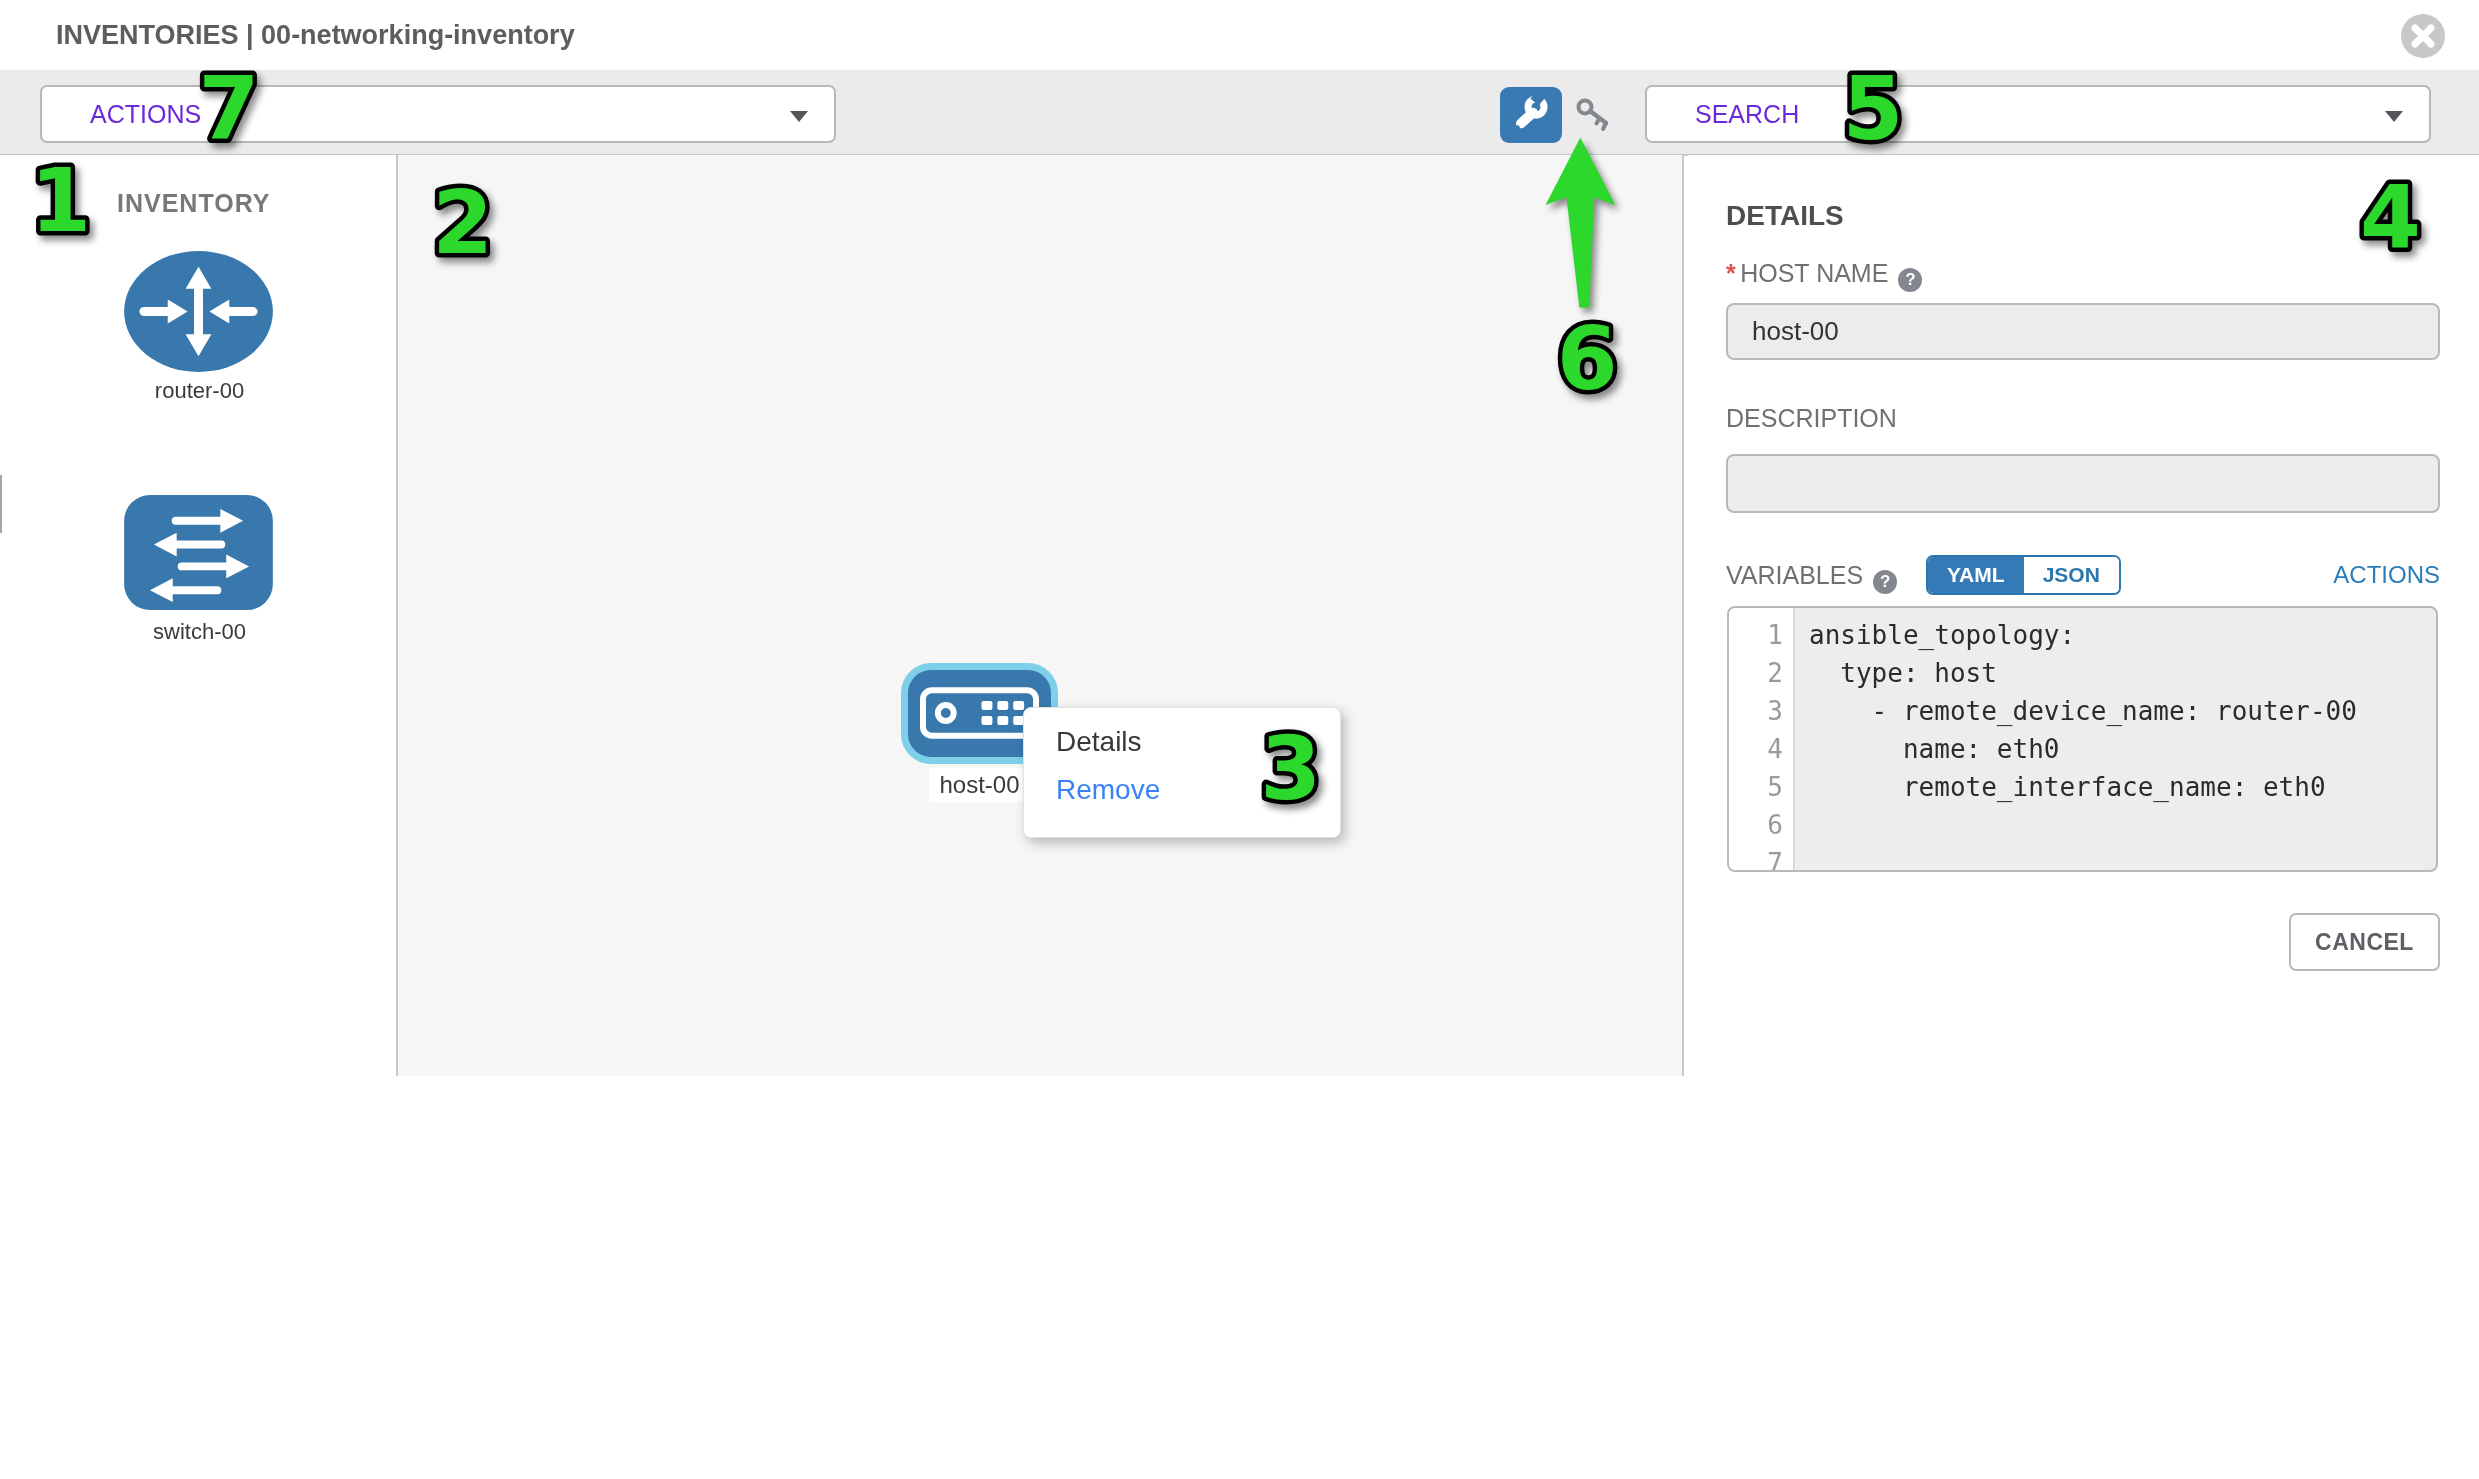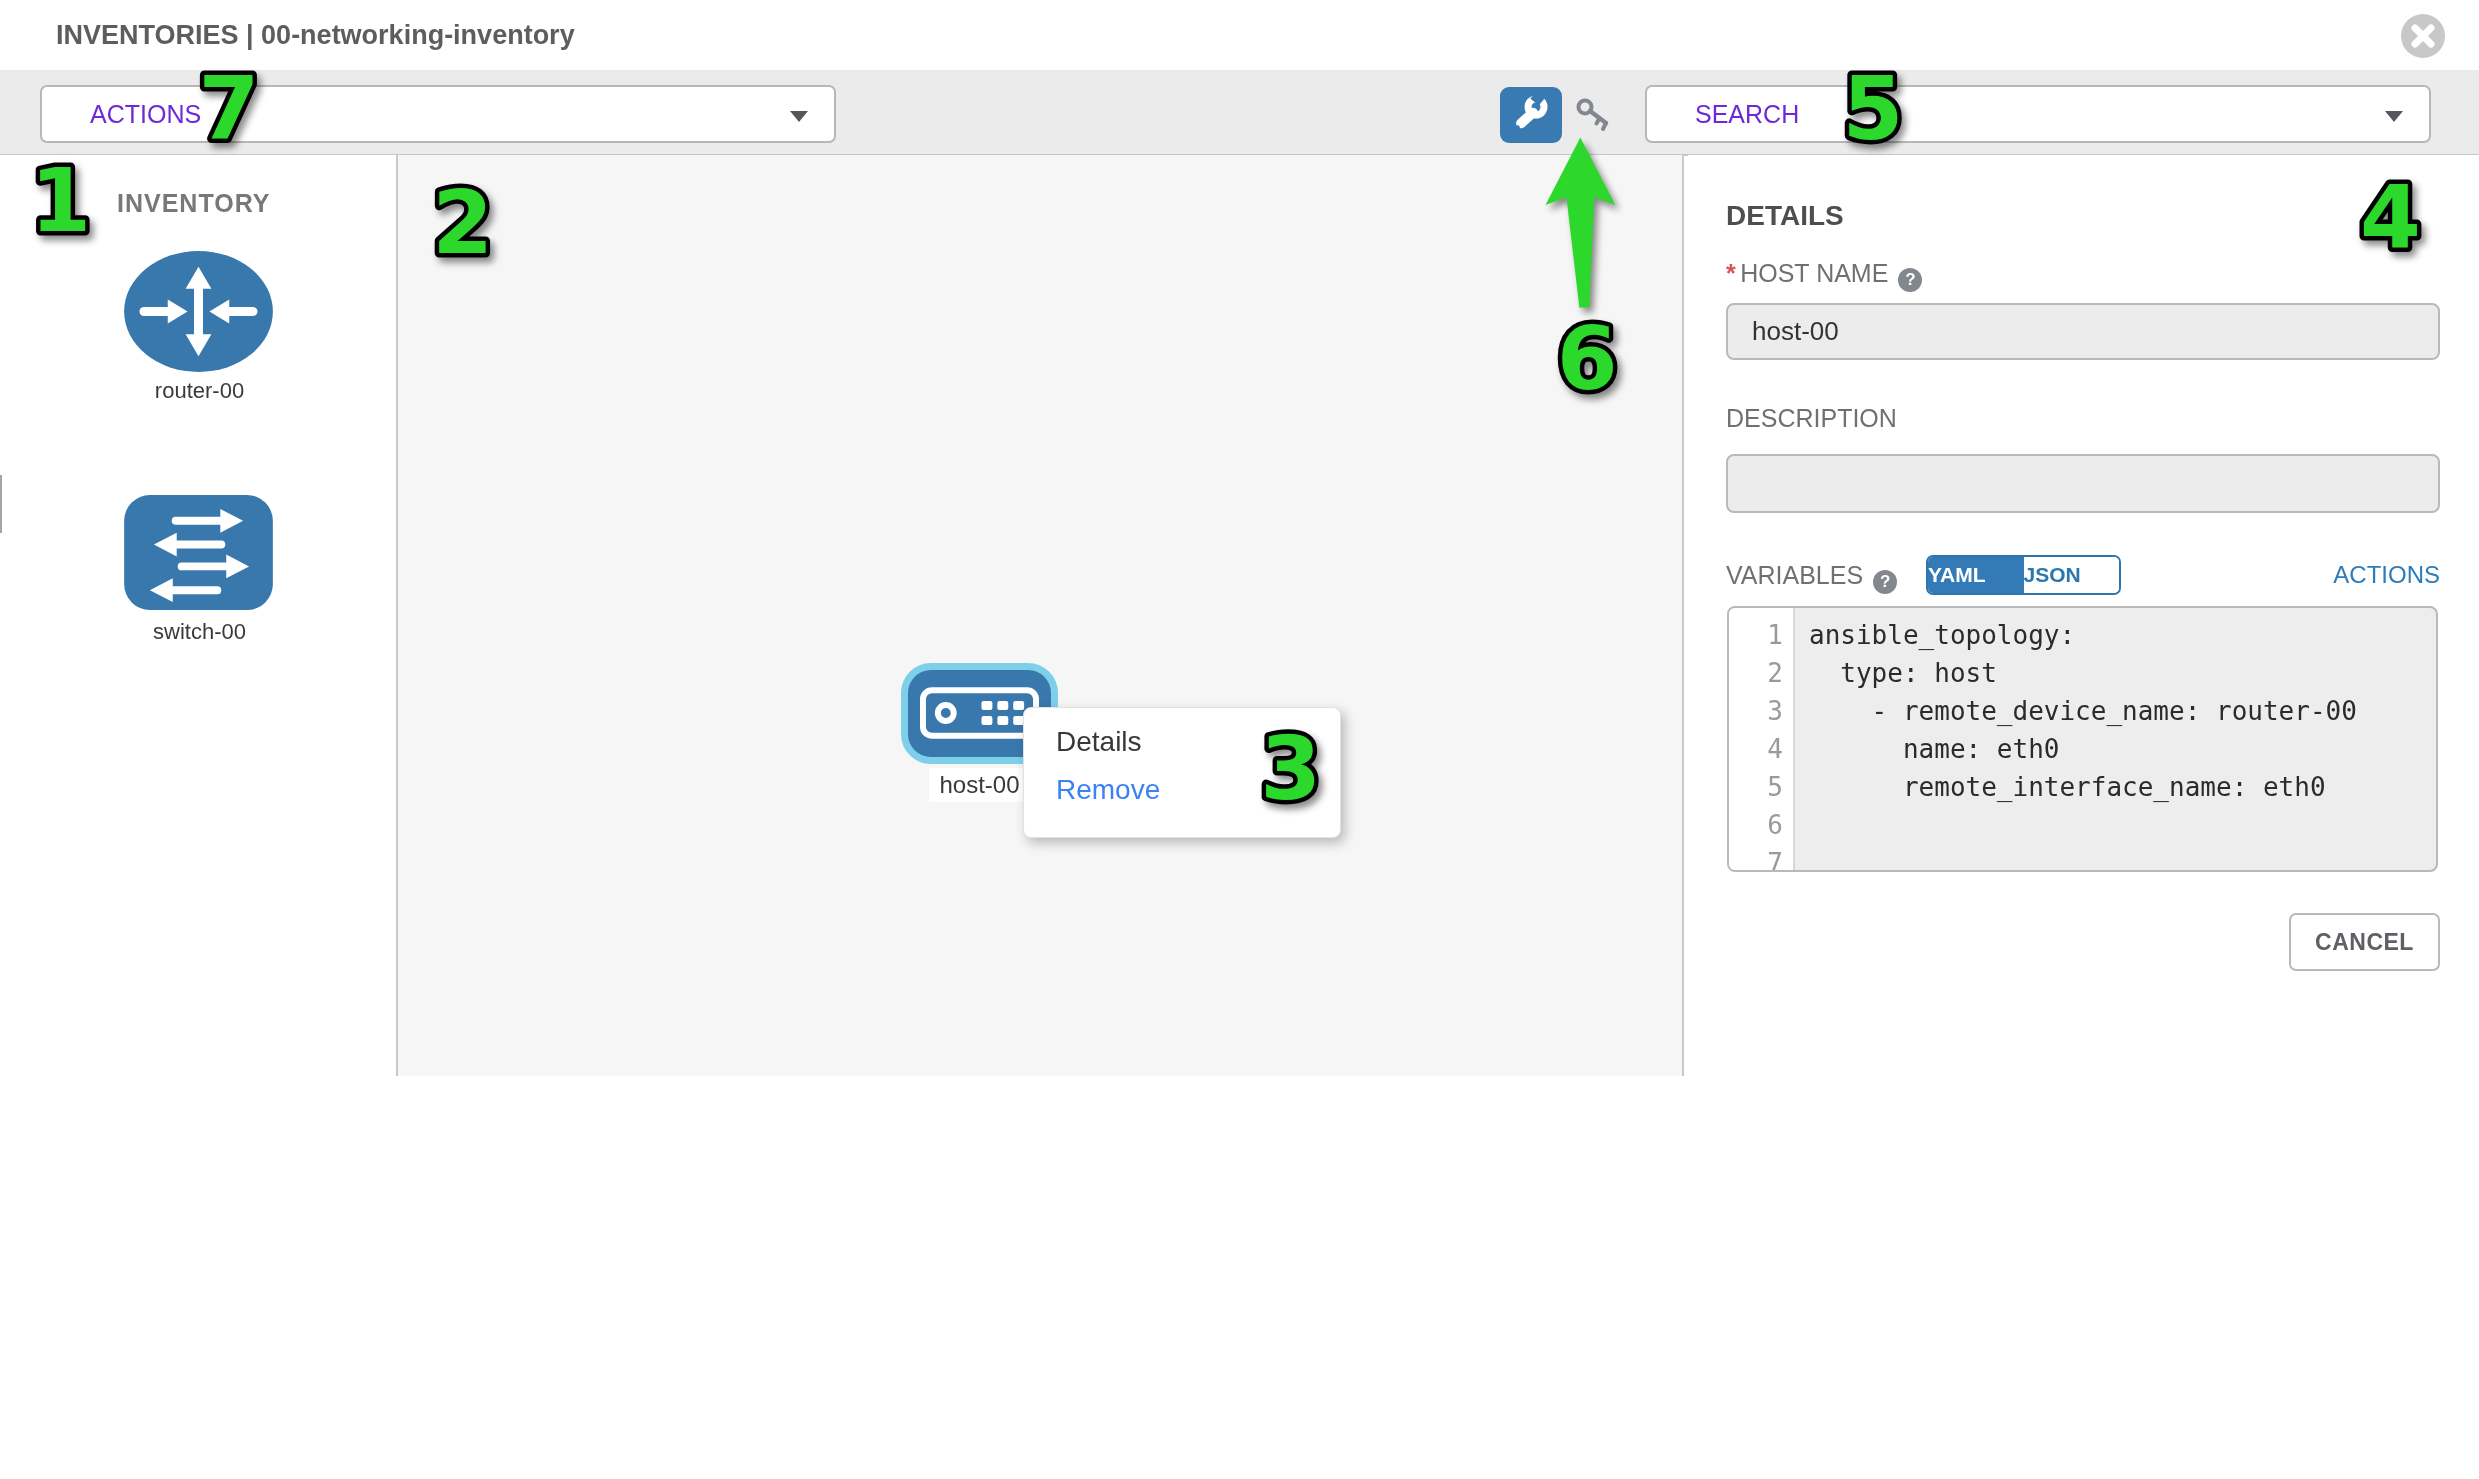--- a/index.html
+++ b/index.html
@@ -53,21 +53,21 @@
   .rpanel{left:1688px;top:155px;width:792px;height:1324px;background:#fff;}
   .rp{position:absolute;}
   .details-title{left:38px;top:45px;font-size:28px;font-weight:bold;color:#4e4e4e;}
   .field-label{font-size:25px;color:#707070;}
   .req-star{color:#d9534f;font-weight:bold;font-size:25px;}
   .help-icon{display:inline-block;width:24px;height:24px;border-radius:50%;background:#83878e;color:#fff;font-size:17px;font-weight:bold;text-align:center;line-height:24px;vertical-align:-3px;margin-left:10px;}
   .input{background:#ececec;border:2px solid #b9b9b9;border-radius:8px;box-sizing:border-box;font-size:26px;color:#333;}
   .hostname-input{left:38px;top:148px;width:714px;height:57px;line-height:53px;padding-left:24px;}
   .desc-input{left:38px;top:299px;width:714px;height:59px;}
   .toggle{left:238px;top:400px;width:195px;height:40px;border:2px solid #2b76ad;border-radius:7px;overflow:hidden;display:flex;box-sizing:border-box;}
-  .toggle .seg{flex:1;line-height:36px;font-size:21px;font-weight:bold;cursor:pointer;}
+  .toggle .seg{flex:1;text-align:center;line-height:36px;font-size:21px;font-weight:bold;cursor:pointer;}
   .seg-yaml{background:#337ab7;color:#fff;}
   .seg-json{background:#fff;color:#2b76ad;}
   .expand-link{right:40px;top:406px;font-size:24px;color:#2b7cba;cursor:pointer;}
   .editor{left:39px;top:451px;width:711px;height:266px;border:2px solid #b9b9b9;border-radius:8px;box-sizing:border-box;overflow:hidden;display:flex;background:#ededed;cursor:text;}
   .gutter{width:66px;background:#fff;border-right:2px solid #d8d8d8;box-sizing:border-box;padding-top:8px;}
   .gutter div{height:38px;line-height:38px;font-size:26px;color:#9a9a9a;text-align:right;padding-right:10px;font-family:"DejaVu Sans Mono",monospace;}
   .codecol{flex:1;padding:8px 0 0 14px;}
   .codecol div{height:38px;line-height:38px;font-size:26px;color:#2b2b2b;font-family:"DejaVu Sans Mono",monospace;white-space:pre;}
   .cancel-btn{left:601px;top:758px;width:151px;height:58px;background:#fff;border:2px solid #b9b9b9;border-radius:7px;box-sizing:border-box;text-align:center;line-height:54px;font-size:23px;font-weight:bold;letter-spacing:0.5px;color:#5d6166;cursor:pointer;}
 

